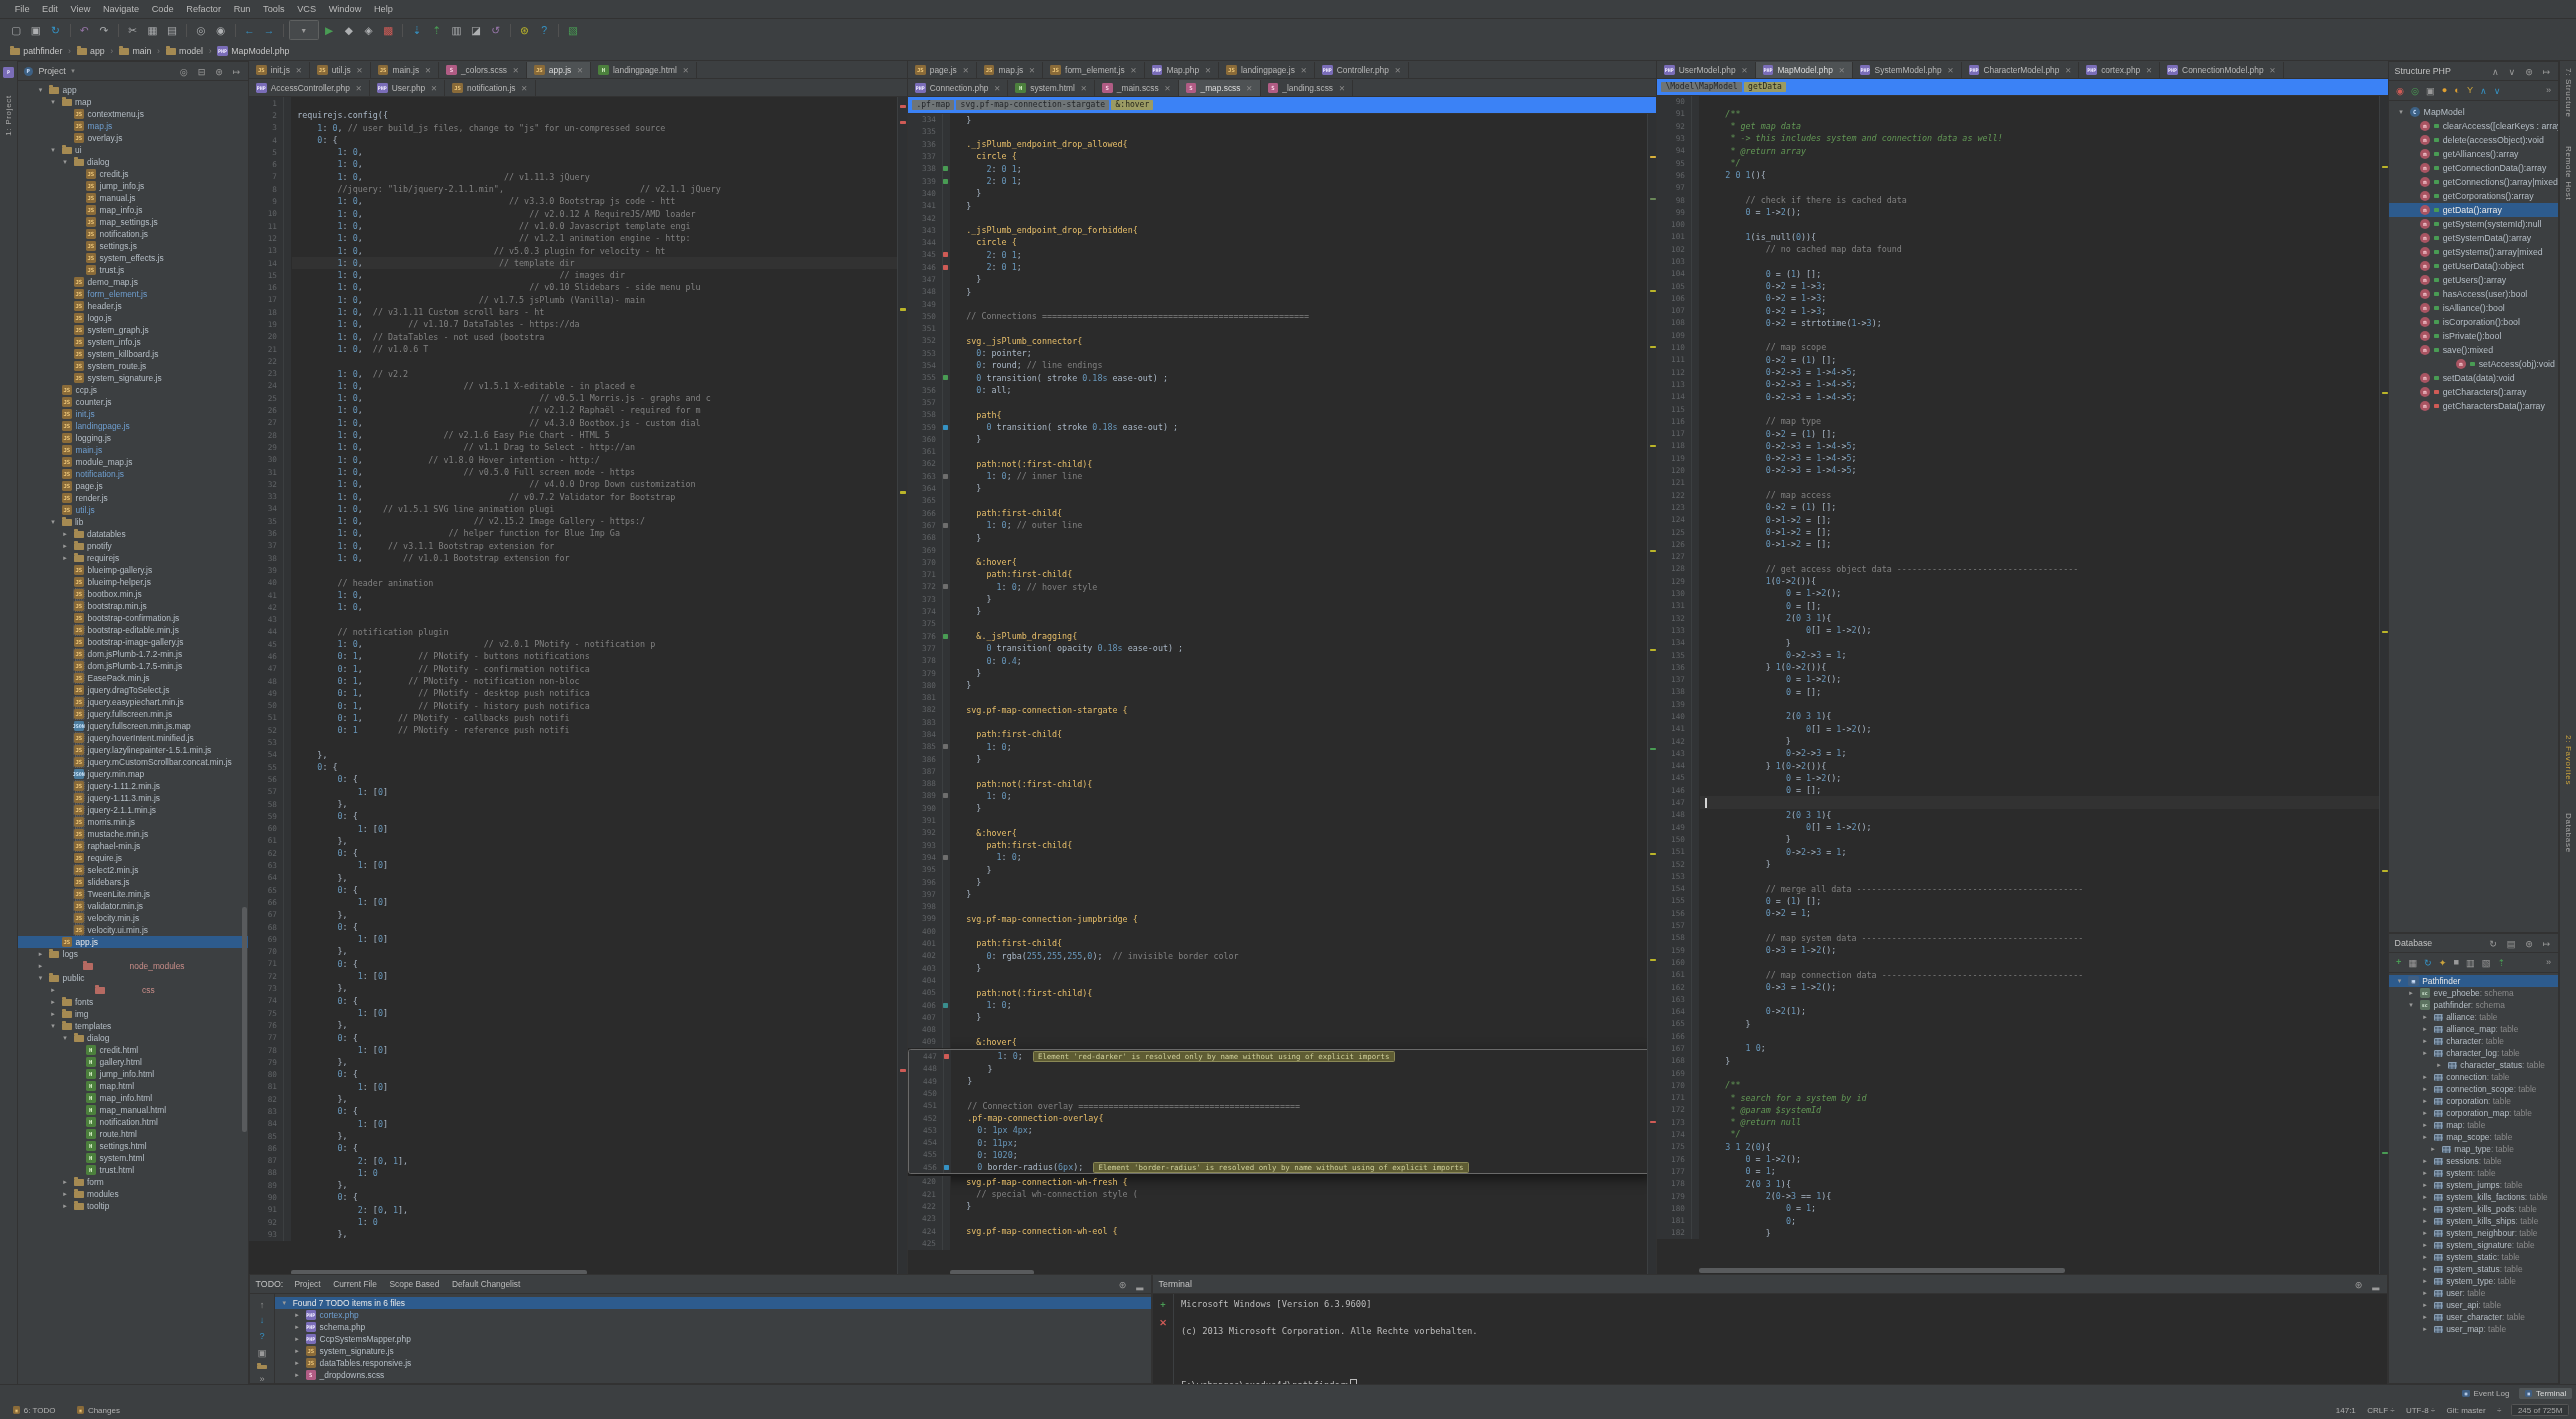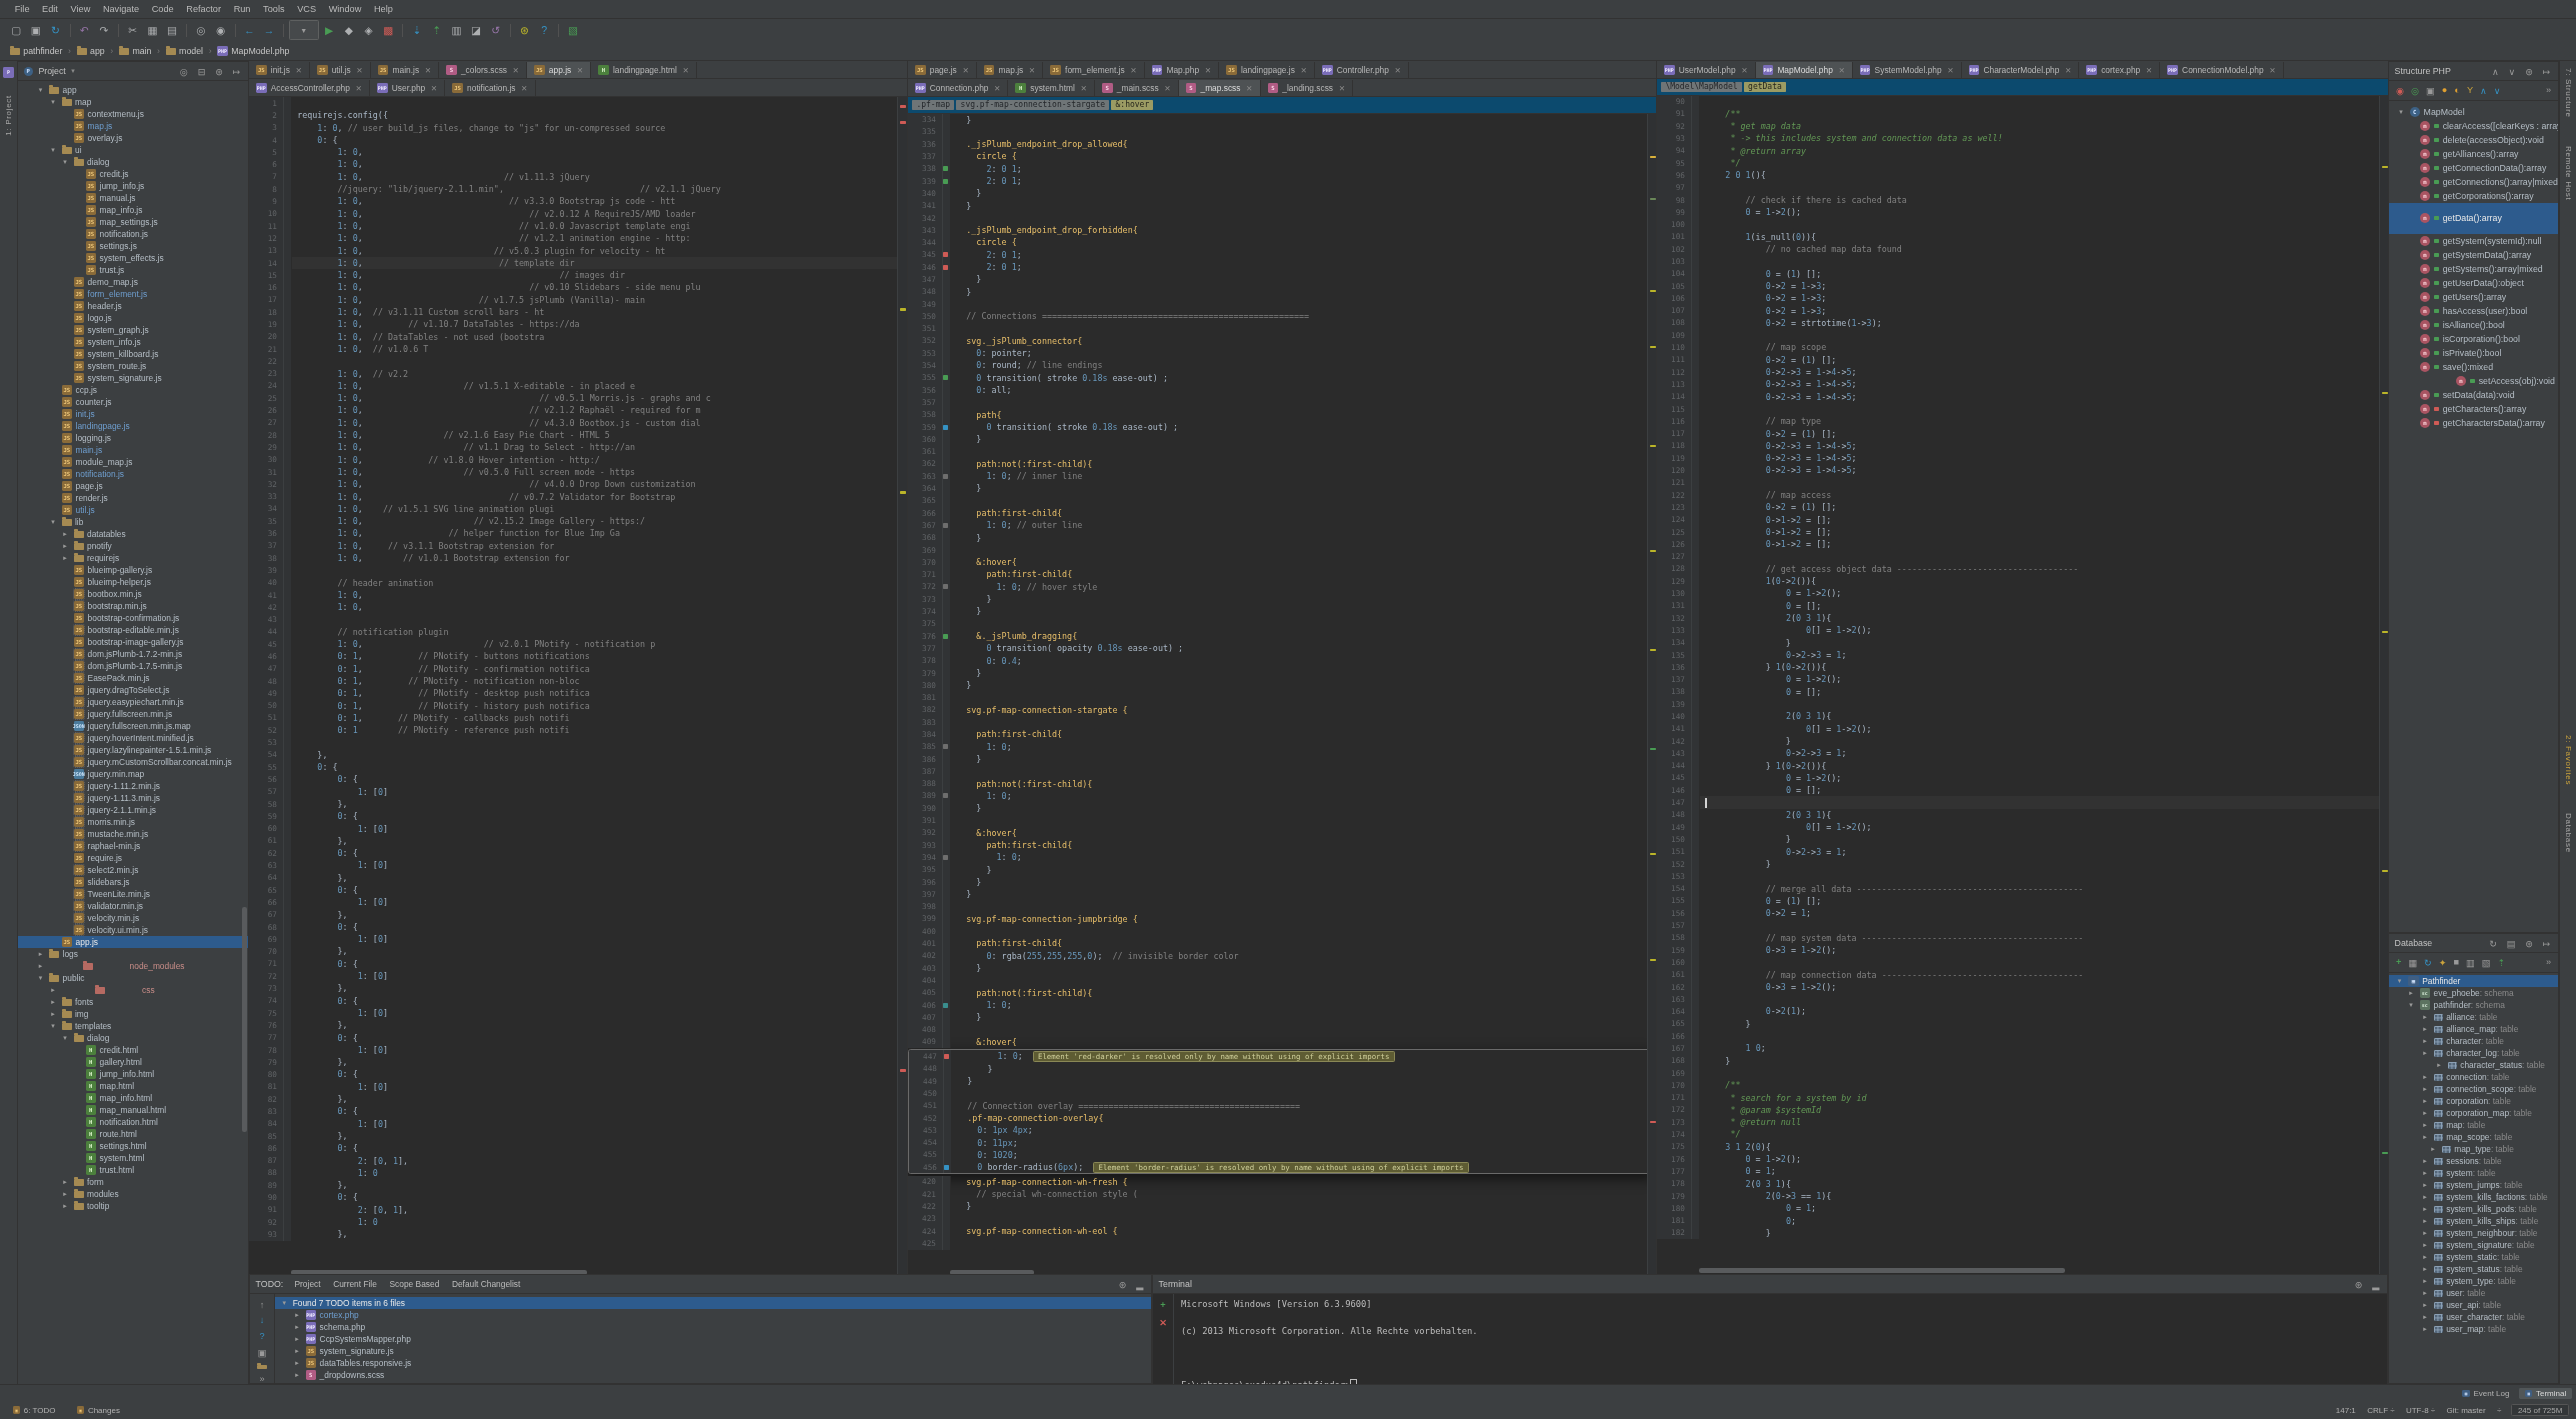--- a/index.html
+++ b/index.html
@@ -59,21 +59,21 @@
   
   .editor{background:#2b2b2b;position:relative;overflow:hidden;font-family:"DejaVu Sans Mono",monospace;}
   .cl{display:flex;height:12.3px;align-items:center;}
   .cl.cur{background:#323232;}
   .ln{width:28px;text-align:right;padding-right:5.6px;color:#606366;font-size:7.7px;flex:none;background:#313335;height:100%;display:flex;align-items:center;justify-content:flex-end;border-right:0.7px solid #3c3f41;}
   .mk{width:7px;height:100%;flex:none;background:#313335;display:flex;align-items:center;border-right:0.7px solid #2b2b2b;}
   .mk i{width:5px;height:5px;border-radius:0.7px;display:block;}
   .mk .g{background:#499c54}.mk .r{background:#cf5b56}.mk .b{background:#3592c4}.mk .d{background:#6e6e6e}.mk .t{background:#3a8e8e}
   .ct{margin:0;font:8.4px/12.3px "DejaVu Sans Mono",monospace;color:#a9b7c6;white-space:pre;padding-left:5.6px;}.cmt{color:#808080}.doc{color:#629755;font-style:italic}.num{color:#6897bb}.sel2{color:#e8bf6a}
   .caret{display:inline-block;width:1.4px;height:9.2px;background:#d4d4d4;vertical-align:middle;}
-  .chipbar{height:15.5px;display:flex;align-items:center;gap:2.1px;background:#0c4a6e;border-bottom:0.7px solid #323232;padding-left:4.2px;font:8px "DejaVu Sans Mono",monospace;}
+  .chipbar{height:15.5px;display:flex;align-items:center;gap:2.1px;background:#3b82f6;border-bottom:0.7px solid #323232;padding-left:4.2px;font:8px "DejaVu Sans Mono",monospace;}
   .chip{background:#6f7577;color:#23262a;padding:0.7px 4.2px;border-radius:0.7px;}
   .chip.olive{background:#9b9b63;color:#26261c;}
   .warnchip{display:inline-block;background:#5e5c33;border:0.7px solid #8a8856;color:#cfcf9a;font:7.4px "DejaVu Sans Mono",monospace;padding:0 4.2px;margin-left:10px;border-radius:1.4px;vertical-align:middle;}
   .lensbox{border:0.7px solid #6a6a6a;border-radius:2.8px;background:#2b2b2b;box-shadow:0 4.2px 12.7px rgba(0,0,0,.55);margin:1.4px 2.8px 1.4px 0;overflow:hidden;}
   .estripe{position:absolute;top:0;right:0;bottom:0;width:9.2px;background:#2f3133;border-left:0.7px solid #3c3f41;}
   .estripe i{position:absolute;right:1.4px;width:5.6px;height:2.8px;border-radius:0.7px;display:block;}
   .hscroll{position:absolute;left:42px;bottom:2.1px;height:5px;width:211px;background:#595b5d;border-radius:2.1px;}
   .vscroll{position:absolute;right:0.7px;top:211px;height:183px;width:5.6px;background:#595b5d;border-radius:2.1px;}
   
   .bstripe{left:0;right:0;top:1384px;height:17px;background:#3c3f41;border-top:0.7px solid #323232;display:flex;align-items:center;padding:0 4.2px;font-size:8px;}
@@ -2418,21 +2418,21 @@
         <div class="trow" style="padding-left: 31px; height: 14px; font-size: 8.8px;">
           <span class="ic f-m">m</span>
           <span class="lck g"></span>
           <span>getConnections():array|mixed</span>
         </div>
         <div class="trow" style="padding-left: 31px; height: 14px; font-size: 8.8px;">
           <span class="ic f-m">m</span>
           <span class="lck g"></span>
           <span>getCorporations():array</span>
         </div>
-        <div class="trow sel" style="padding-left: 31px; height: 31px; font-size: 8.8px; text-align: center;">
+        <div class="trow sel" style="padding-left: 31px; height: 14px; font-size: 8.8px; text-align: center;">
           <span class="ic f-m">m</span>
           <span class="lck g"></span>
           <span>getData():array</span>
         </div>
         <div class="trow" style="padding-left: 31px; height: 14px; font-size: 8.8px;">
           <span class="ic f-m">m</span>
           <span class="lck g"></span>
           <span>getSystem(systemId):null</span>
         </div>
         <div class="trow" style="padding-left: 31px; height: 14px; font-size: 8.8px;">

